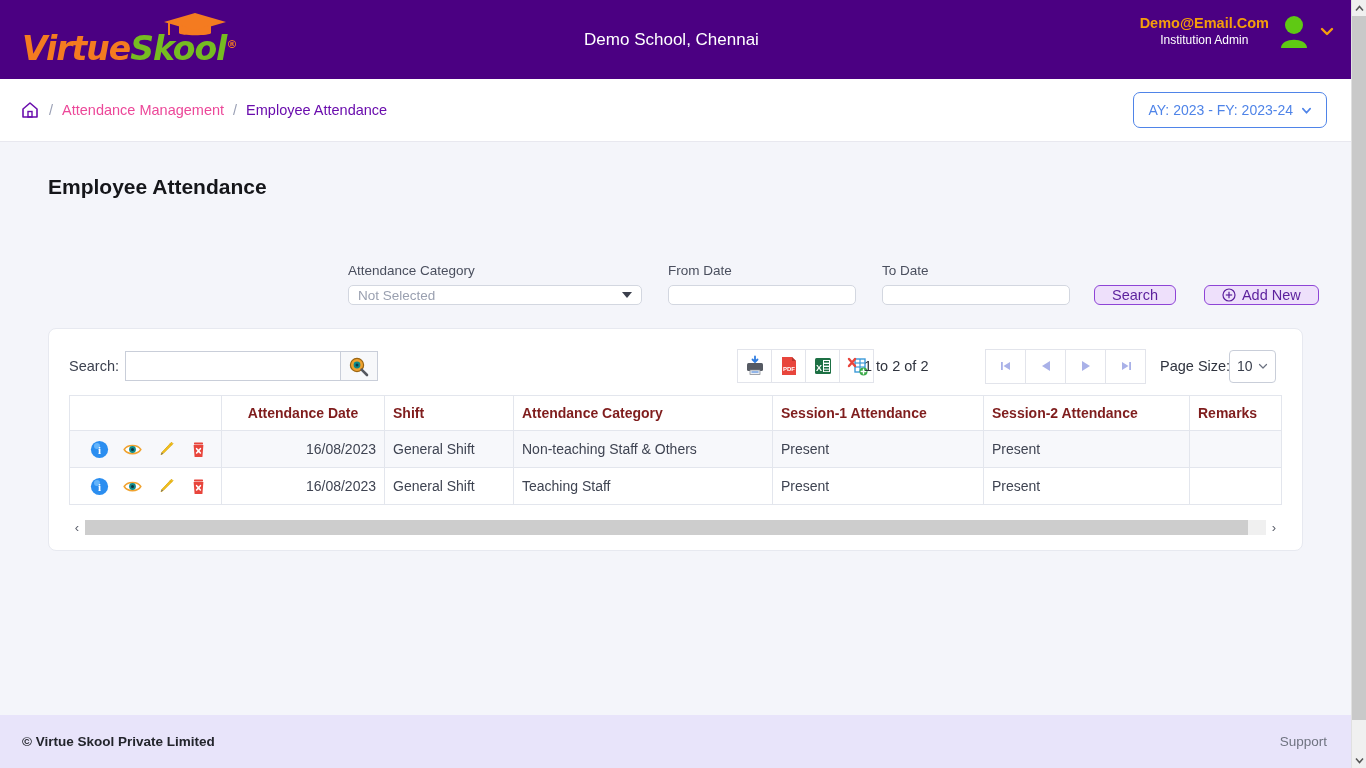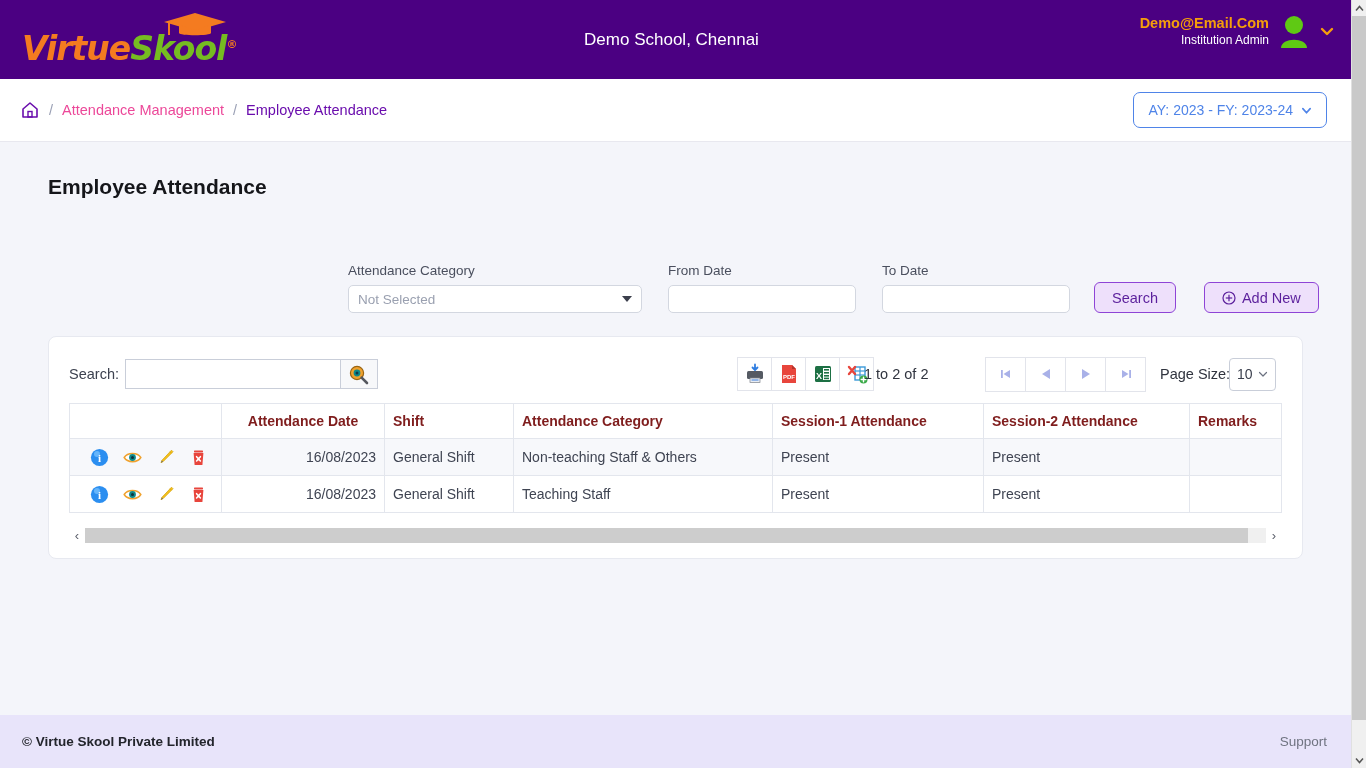--- a/index.html
+++ b/index.html
@@ -65,21 +65,21 @@
     font-size: 17px;
     pointer-events: none;
   }
   .user-block {
     position: absolute;
     right: 16px; top: 14px;
     display: flex;
     align-items: center;
     gap: 10px;
   }
-  .user-texts { text-align: right; line-height: 1.25; }
+  .user-texts { text-align: center; line-height: 1.25; }
   .user-email { color: #f59e0b; font-size: 14.5px; font-weight: bold; }
   .user-role  { color: #ffffff; font-size: 12px; }
   .avatar-icon { width: 30px; height: 34px; }
   .caret-orange { width: 16px; height: 16px; }
 
   
   .crumbbar {
     height: 63px;
     background: #ffffff;
     display: flex;
@@ -124,21 +124,21 @@
     gap: 0;
     margin: 20px 0 0 348px;
   }
   .field { display: flex; flex-direction: column; }
   .field-label {
     font-size: 13.5px;
     color: #4a4f5e;
     margin-bottom: 7px;
   }
   .select-box, .text-input {
-    height: 28px;
+    height: 20px;
     border: 1px solid #d3d7e0;
     border-radius: 5px;
     background: #ffffff;
     font-family: inherit;
     font-size: 13.5px;
     color: #5b6072;
     padding: 0 9px;
     outline: none;
   }
   .select-box {
@@ -154,21 +154,21 @@
   #from-date-field { margin-left: 26px; margin-top: 44px; }
   #to-date-field { margin-left: 26px; }
   .btn-purple {
     margin-left: 24px;
     background: #eee0fb;
     border: 1px solid #8e44d6;
     color: #5b1f9c;
     border-radius: 6px;
     font-size: 14.5px;
     font-family: inherit;
-    height: 31px;
+    height: 20px;
     padding: 0 17px;
     cursor: pointer;
     display: flex;
     align-items: center;
     gap: 6px;
   }
   #add-new-button { margin-left: 28px; }
   .plus-circle { width: 14px; height: 14px; }
 
   

